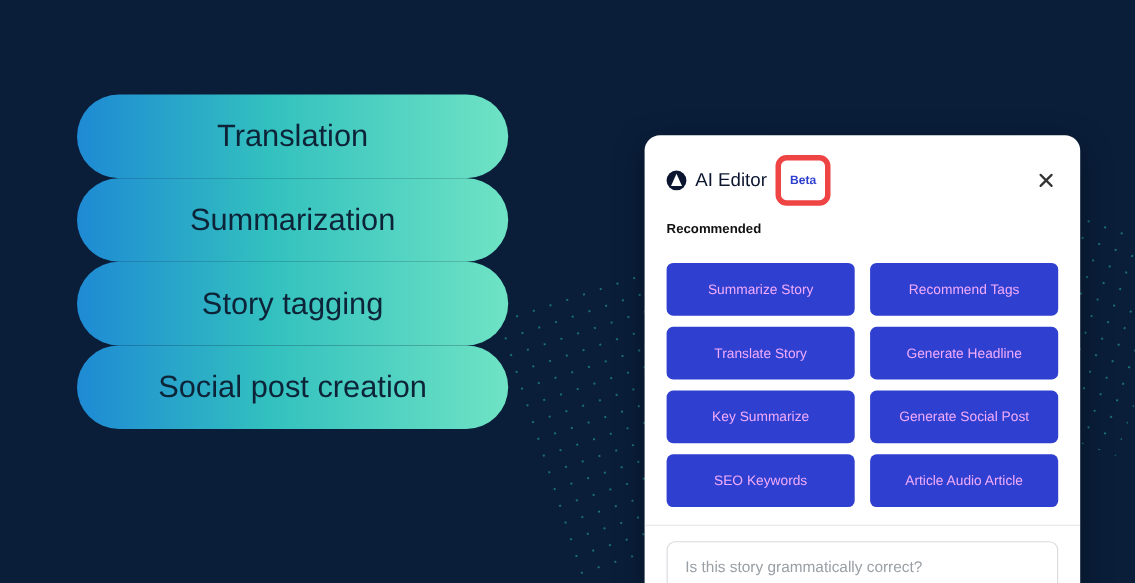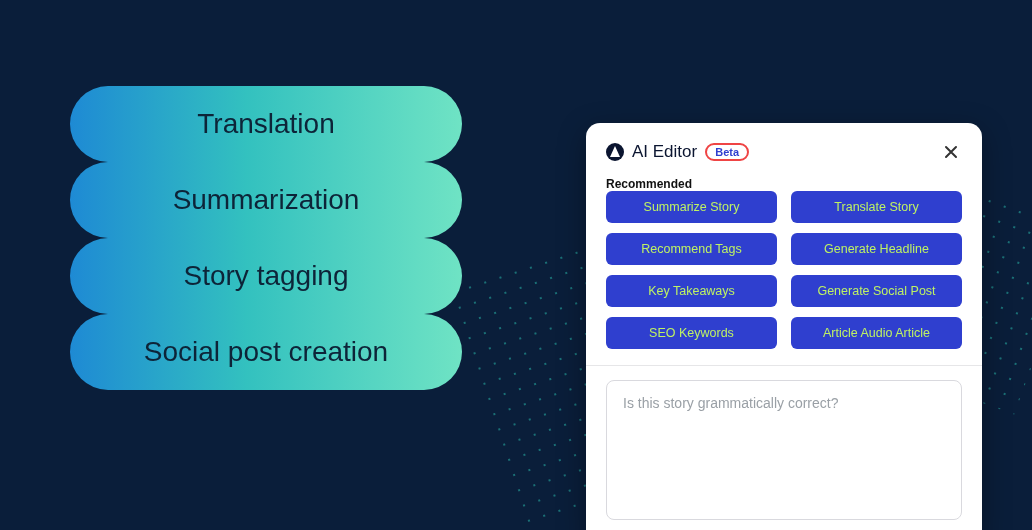--- a/index.html
+++ b/index.html
@@ -77,52 +77,52 @@
     border-bottom: 11px solid #fff;
   }
   .panel-title {
     font-size: 17px;
     font-weight: 400;
     color: #0b1530;
   }
   .beta-badge {
     font-size: 11px;
     color: #2f3fcf;
-    border: 2px solid #ef4444;
+    border: 5px solid #ef4444;
     border-radius: 10px;
-    padding: 1px 8px;
+    padding: 12px 8px;
     font-weight: 600;
   }
   .close-icon {
     margin-left: auto;
     width: 22px; height: 22px;
     display: flex; align-items: center; justify-content: center;
     color: #444; font-size: 20px; line-height: 1;
     cursor: pointer;
   }
 
   .section-label {
     font-size: 12px;
     font-weight: 700;
     color: #111;
-    margin-bottom: 0;
+    margin-bottom: 24px;
   }
 
   .btn-grid {
     display: grid;
     grid-template-columns: 1fr 1fr;
     gap: 10px 14px;
     margin-bottom: 16px;
   }
   .action-btn {
     background: #2f3fcf;
-    color: #bef264;
+    color: #f0abfc;
     border: none;
     border-radius: 6px;
-    height: 32px;
+    height: 48px;
     font-size: 12.5px;
     font-weight: 500;
     cursor: pointer;
     display: flex;
     align-items: center;
     justify-content: center;
   }
   .divider { height: 1px; background: #e6e6e8; margin: 0 -20px 14px -20px; }
 
   .prompt-row {
@@ -183,24 +183,24 @@
       <svg width="16" height="16" viewBox="0 0 16 16">
           <path d="M3 3 L13 13 M13 3 L3 13" stroke="#333" stroke-width="2" stroke-linecap="round" fill="none"></path>
         </svg>
     </span>
   </div>
 
   <div class="section-label">Recommended</div>
 
   <div class="btn-grid">
     <button class="action-btn">Summarize Story</button>
+    <button class="action-btn">Recommend Tags</button>
     <button class="action-btn">Translate Story</button>
-    <button class="action-btn">Recommend Tags</button>
     <button class="action-btn">Generate Headline</button>
-    <button class="action-btn">Key Takeaways</button>
+    <button class="action-btn">Key Summarize</button>
     <button class="action-btn">Generate Social Post</button>
     <button class="action-btn">SEO Keywords</button>
     <button class="action-btn">Article Audio Article</button>
   </div>
 
   <div class="divider"></div>
 
 
   <div class="prompt-box">
     <textarea class="prompt-input" placeholder="Is this story grammatically correct?" style=""></textarea>

